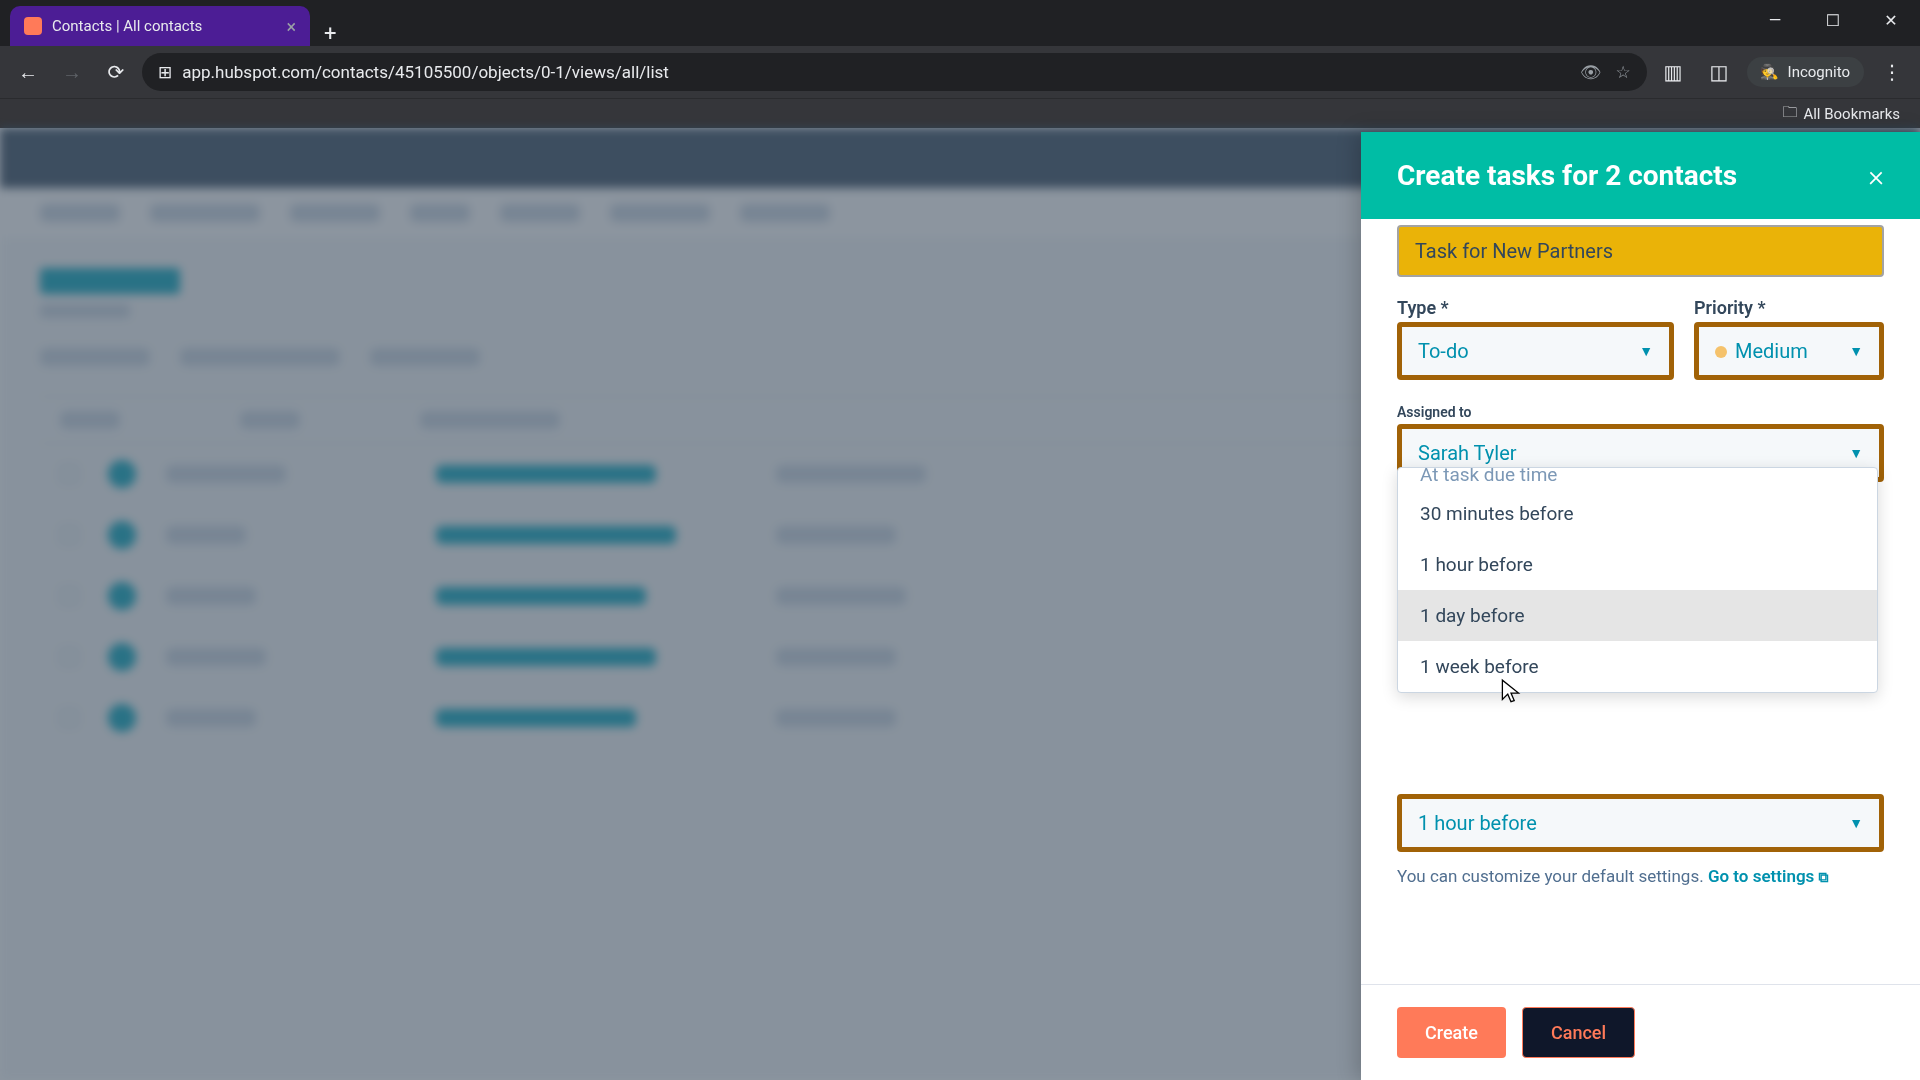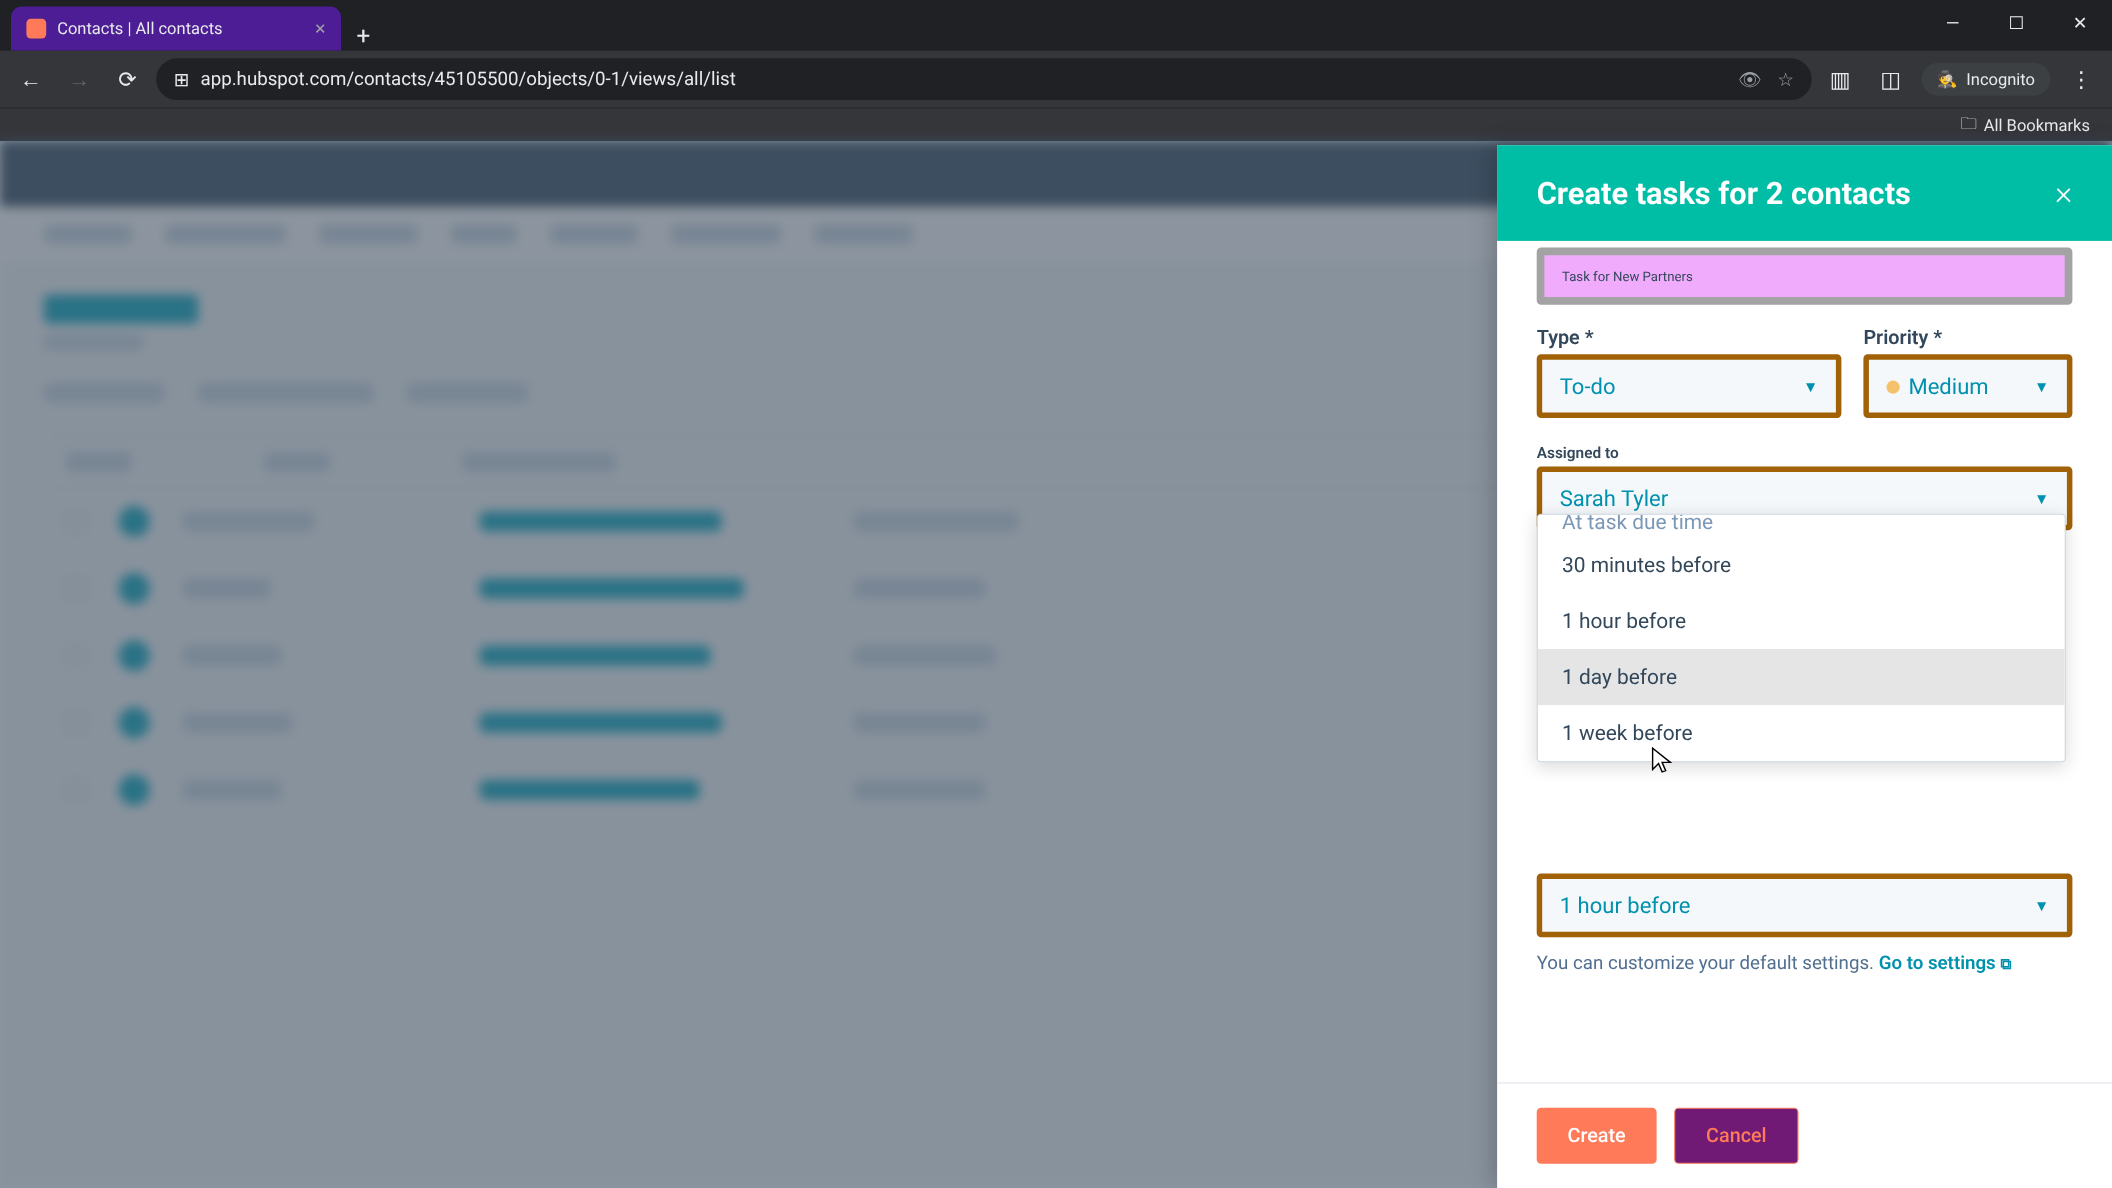--- a/index.html
+++ b/index.html
@@ -40,21 +40,21 @@
 
 
 .side-panel { position: absolute; top: 132px; right: 0; width: 559px; bottom: 0; background: #fff; display: flex; flex-direction: column; box-shadow: -4px 0 20px rgba(0,0,0,0.2); }
 .panel-header { background: #00bda5; color: #fff; padding: 26px 36px; display: flex; align-items: center; justify-content: space-between; }
 .panel-title { font-size: 28px; font-weight: 700; }
 .panel-close { font-size: 30px; cursor: pointer; font-weight: 300; }
 .panel-body { flex: 1; padding: 0 36px 20px; overflow-y: auto; position: relative; }
 .panel-body::-webkit-scrollbar { width: 14px; }
 .panel-body::-webkit-scrollbar-thumb { background: #cbd6e2; border-radius: 7px; }
 
-.form-input { width: 100%; border: 7px solid #a3a3a3; border-radius: 4px; padding: 12px 16px; font-size: 12px; color: #33475b; margin-top: 6px; background: #f0abfc; }
+.form-input { width: 100%; border: 2px solid #a3a3a3; border-radius: 4px; padding: 12px 16px; font-size: 20px; color: #33475b; margin-top: 6px; background: #eab308; }
 .form-row-2 { display: flex; gap: 20px; margin-top: 20px; }
 .form-col { flex: 1; }
 .form-col.narrow { flex: 0 0 190px; }
 .form-label { font-size: 18px; color: #33475b; font-weight: 600; }
 .select-box { border: 5px solid #a16207; border-radius: 4px; padding: 12px 16px; font-size: 20px; color: #0091ae; background: #f5f8fa; display: flex; align-items: center; justify-content: space-between; margin-top: 4px; cursor: pointer; }
 .select-box .caret { color: #0091ae; font-size: 14px; }
 .priority-dot { width: 12px; height: 12px; border-radius: 50%; background: #f5c26b; display: inline-block; margin-right: 8px; }
 
 .section-label { font-size: 14px; color: #33475b; font-weight: 600; margin-top: 24px; }
 
@@ -69,21 +69,21 @@
 .dropdown-option.hovered { background: #e5e5e5; }
 
 .reminder-select-row { margin-top: 312px; }
 .settings-hint { font-size: 17px; color: #516f90; margin-top: 14px; }
 .settings-link { color: #0091ae; font-weight: 600; cursor: pointer; }
 .ext-icon { font-size: 14px; }
 
 .panel-footer { border-top: 1px solid #dfe3eb; padding: 22px 36px; display: flex; gap: 16px; }
 .btn { padding: 14px 28px; border-radius: 4px; font-size: 18px; font-weight: 500; cursor: pointer; border: none; }
 .btn-primary { background: #ff7a59; color: #fff; }
-.btn-secondary { background: #701a75; color: #ff7a59; border: 1px solid #ff7a59; }
+.btn-secondary { background: #0f172a; color: #ff7a59; border: 1px solid #ff7a59; }
 
 
 .cursor { position: absolute; width: 22px; height: 28px; z-index: 100; pointer-events: none; }
 .cursor svg { width: 100%; height: 100%; }
 
 
 .win-controls { position: absolute; top: 0; right: 0; display: flex; height: 40px; }
 .win-btn { width: 58px; display: flex; align-items: center; justify-content: center; color: #e8eaed; font-size: 16px; }
 </style>
 </head>

